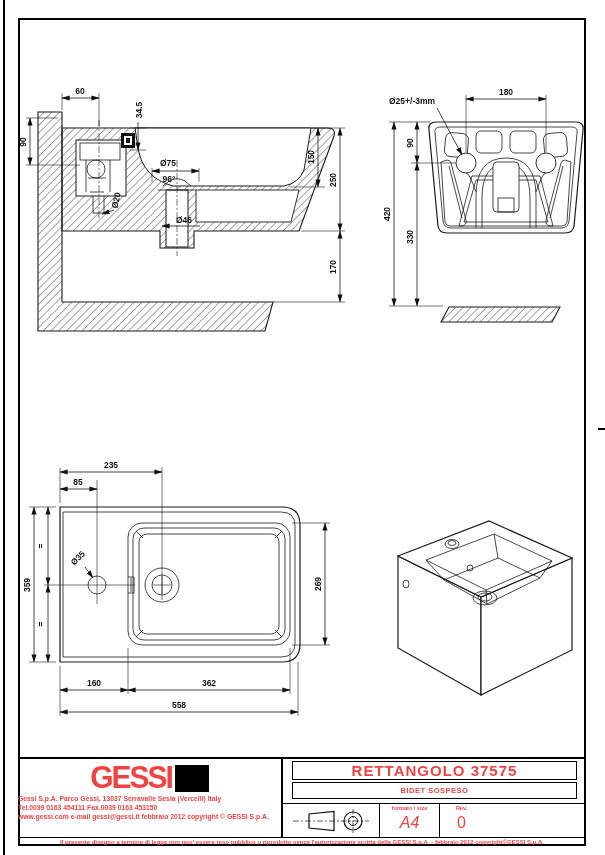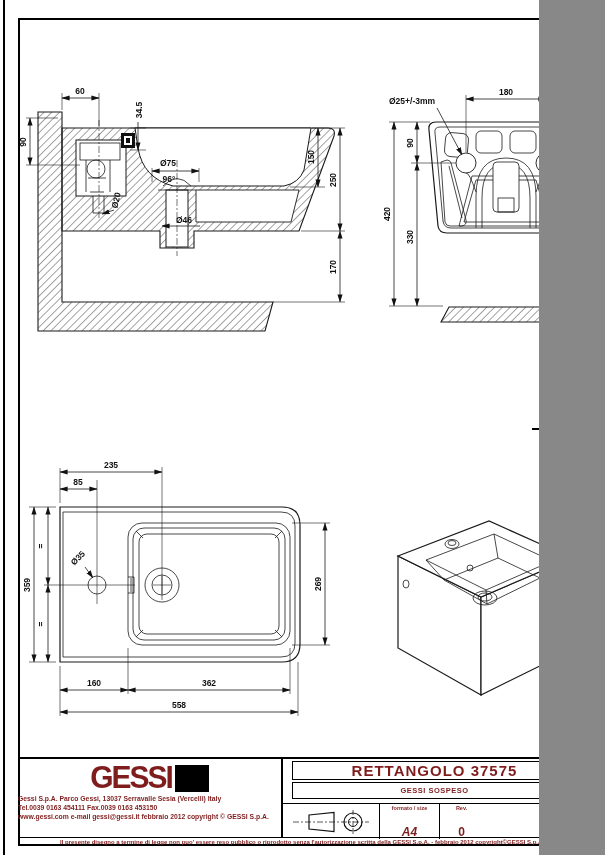--- a/index.html
+++ b/index.html
@@ -1,17 +1,17 @@
 <!DOCTYPE html>
 <html><head>
 <meta charset="utf-8">
 <style>
   html,body{margin:0;padding:0;background:#888;}
-  .page{position:relative;width:539px;height:855px;background:#fff;overflow:hidden;
-        font-family:"Liberation Sans",sans-serif;color:#7f1d1d;}
+  .page{position:relative;width:605px;height:855px;background:#fff;overflow:hidden;
+        font-family:"Liberation Sans",sans-serif;color:#ef4444;}
   .edge-line{position:absolute;left:3px;top:0;width:2px;height:855px;background:#000;}
   .frame{position:absolute;left:18px;top:18px;width:568px;height:828px;border:2px solid #000;box-sizing:border-box;}
   svg.drawing{position:absolute;left:0;top:0;}
   .oln{fill:#fff;stroke:#1a1a1a;stroke-width:1.2;}
   .thin{fill:none;stroke:#1a1a1a;stroke-width:0.8;}
   .hat{fill:url(#hatch);stroke:#1a1a1a;stroke-width:1.1;}
   .ext{fill:none;stroke:#1a1a1a;stroke-width:0.6;}
   .cl{fill:none;stroke:#1a1a1a;stroke-width:0.6;stroke-dasharray:7 2 2 2;}
   .dim{fill:none;stroke:#1a1a1a;stroke-width:0.8;marker-start:url(#ar);marker-end:url(#ar);}
   .dime{fill:none;stroke:#1a1a1a;stroke-width:0.8;marker-end:url(#ar);}
@@ -27,21 +27,21 @@
   .tb-right{flex:1;display:flex;flex-direction:column;}
   .tb-box{border:1.8px solid #000;margin:2px 9px 0 9px;text-align:center;box-sizing:border-box;}
   .tb-box1{height:19px;font-weight:bold;font-size:15px;letter-spacing:1px;line-height:17px;}
   .tb-box2{height:17px;font-weight:bold;font-size:7.5px;line-height:15px;letter-spacing:.5px;}
   .tb-bottomrow{margin-top:4px;border-top:1.5px solid #000;flex:1;display:flex;}
   .cell{border-right:1.5px solid #000;box-sizing:border-box;text-align:center;}
   .cell:last-child{border-right:none;}
   .cell-sym{width:97px;display:flex;align-items:center;justify-content:center;}
   .cell-fmt{width:60px;}.cell-rev{width:43px;}.cell-cli{flex:1;}
   .hdr{font-weight:bold;font-size:5.5px;padding-top:1px;}
-  .val{font-weight:bold;font-size:12px;padding-top:14px;}
+  .val{font-weight:normal;font-size:16px;padding-top:3px;}
   .italic{font-style:italic;}
   .disclaimer{position:absolute;left:18px;top:837px;width:568px;height:9px;border-top:1.5px solid #000;
               box-sizing:border-box;font-weight:bold;font-size:6px;white-space:nowrap;overflow:hidden;
               text-align:center;padding-top:1px;}
   .tick-right{position:absolute;right:0;top:428px;width:7px;height:1.5px;background:#000;}
 </style>
 </head>
 <body>
 
 <div class="page">
@@ -192,21 +192,21 @@
       <div class="logo-row">
         <span class="logo-text">GESSI</span>
         <span class="logo-square"></span>
       </div>
       <div class="addr">Gessi  S.p.A.  Parco  Gessi,  13037  Serravalle  Sesia  (Vercelli)  Italy</div>
       <div class="addr">Tel.0039  0163  454111   Fax.0039  0163  453150</div>
       <div class="addr">www.gessi.com  e-mail  gessi@gessi.it    febbraio  2012    copyright © GESSI  S.p.A.</div>
     </div>
     <div class="tb-right">
       <div class="tb-box tb-box1">RETTANGOLO  37575</div>
-      <div class="tb-box tb-box2">GESSI SOSPESO</div>
+      <div class="tb-box tb-box2">BIDET SOSPESO</div>
       <div class="tb-bottomrow">
         <div class="cell cell-sym">
           <svg width="80" height="24" viewBox="0 0 80 24">
             <line x1="2" y1="12" x2="78" y2="12" stroke="#111" stroke-width="0.7" stroke-dasharray="6 2 2 2"></line>
             <path d="M18,5 L43,2.5 L43,21.5 L18,19 Z" fill="none" stroke="#111" stroke-width="1.2"></path>
             <circle cx="62" cy="12" r="9" fill="none" stroke="#111" stroke-width="1.2"></circle>
             <circle cx="62" cy="12" r="4.5" fill="none" stroke="#111" stroke-width="1"></circle>
             <line x1="62" y1="0" x2="62" y2="24" stroke="#111" stroke-width="0.7" stroke-dasharray="5 2 2 2"></line>
           </svg>
         </div>

